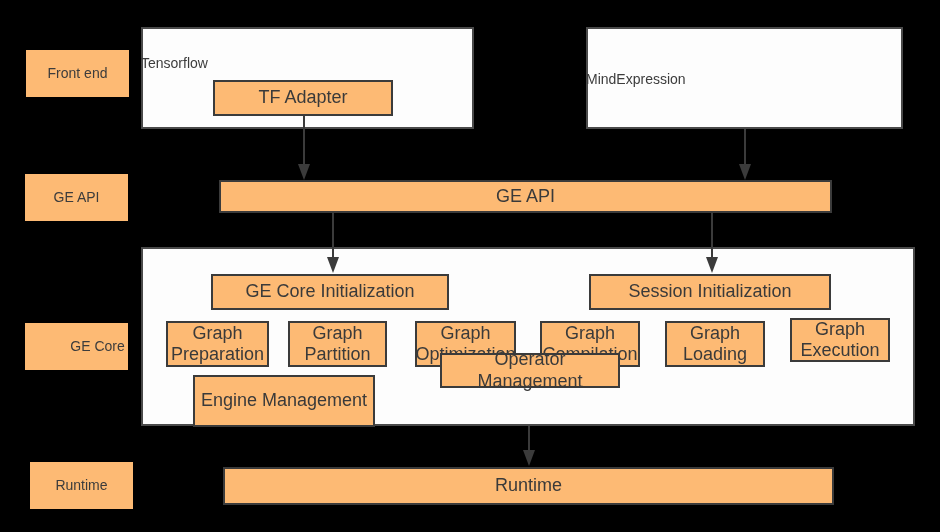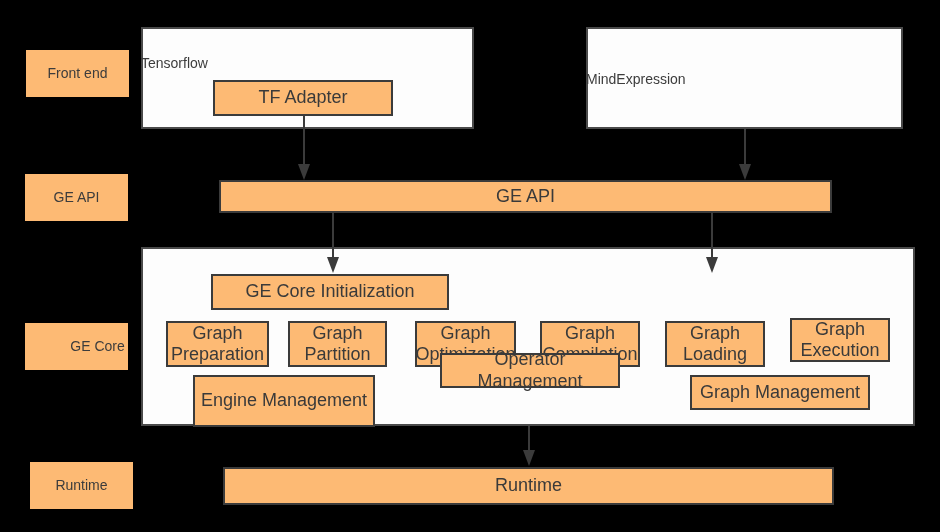--- a/index.html
+++ b/index.html
@@ -92,20 +92,23 @@
     <span>GE API</span>
   </div>
 
   <div class="box panel" style="left:141px; top:247px; width:774px; height:179px;">
   </div>
 
   <div class="box outlined fs14" style="left:211px; top:274px; width:238px; height:36px;">
     <span>GE Core Initialization</span>
   </div>
 
+  <div class="box outlined fs14" style="left:589px; top:274px; width:242px; height:36px;">
+    <span>Session Initialization</span>
+  </div>
 
   <div class="box outlined fs14" style="left:166px; top:321px; width:103px; height:46px;">
     <span>Graph
 Preparation</span>
   </div>
   <div class="box outlined fs14" style="left:288px; top:321px; width:99px; height:46px;">
     <span>Graph
 Partition</span>
   </div>
   <div class="box outlined fs14" style="left:415px; top:321px; width:101px; height:46px;">
@@ -123,23 +126,20 @@
   <div class="box outlined fs14" style="left:790px; top:318px; width:100px; height:44px;">
     <span>Graph
 Execution</span>
   </div>
 
   <div class="box outlined fs14" style="left:193px; top:375px; width:182px; height:52px;">
     <span>Engine Management</span>
   </div>
   <div class="box outlined fs14" style="left:440px; top:353px; width:180px; height:35px;">
     <span>Operator Management</span>
-  </div>
-  <div class="box outlined fs14" style="left:690px; top:375px; width:180px; height:35px;">
-    <span>Graph Management</span>
   </div>
 
   <div class="box outlined fs14" style="left:223px; top:467px; width:611px; height:38px;">
     <span>Runtime</span>
   </div>
 
   <div class="arrow" style="left:296px; top:116px; width:16px; height:66px;">
     <svg width="16" height="66" viewBox="0 0 16 66">
       <line x1="8" y1="0" x2="8" y2="52" stroke="#3b3b3b" stroke-width="2"></line>
       <polygon points="8,64 2,48 14,48" fill="#3b3b3b"></polygon>

